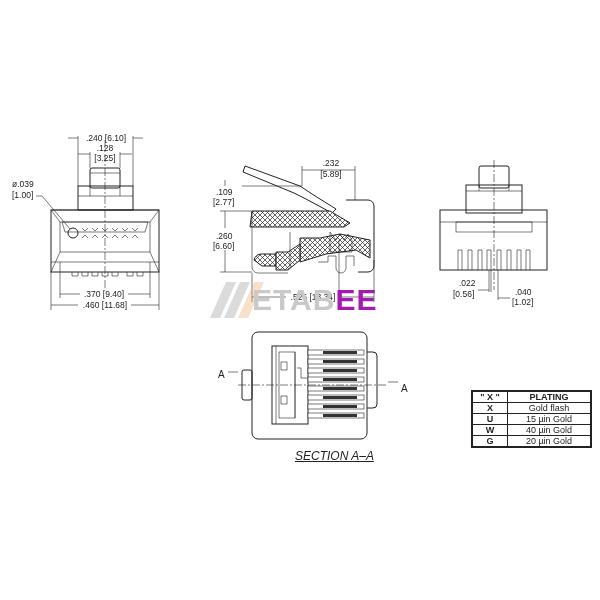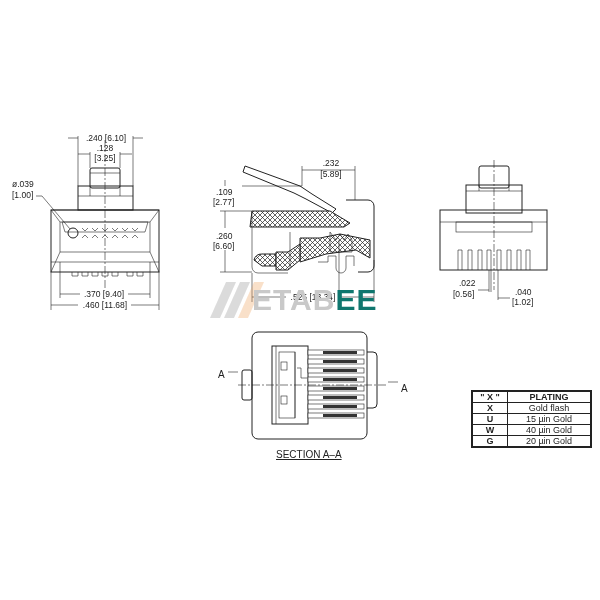--- a/index.html
+++ b/index.html
@@ -5,28 +5,28 @@
   html,body{margin:0;padding:0;background:#fff;}
   body{width:600px;height:600px;position:relative;overflow:hidden;font-family:"Liberation Sans",sans-serif;color:#222;}
   svg{position:absolute;left:0;top:0;}
   .dim{font-family:"Liberation Sans",sans-serif;font-size:8.5px;fill:#222;}
   .lbl{font-family:"Liberation Sans",sans-serif;font-size:10px;fill:#222;}
   .ln{stroke:#222;stroke-width:1;fill:none;}
   .thin{stroke:#222;stroke-width:0.6;fill:none;}
   .center{stroke:#222;stroke-width:0.6;stroke-dasharray:8 2 2 2;fill:none;}
   .watermark{position:absolute;left:210px;top:282px;width:190px;height:36px;opacity:0.35;}
   .wm-text{position:absolute;left:252px;top:283px;font-size:30px;font-weight:bold;letter-spacing:1px;color:#c9c9c9;}
-  .wm-text span.o{color:#0f766e;}
+  .wm-text span.o{color:#a21caf;}
   table.plating{position:absolute;left:472px;top:391px;border-collapse:collapse;font-size:9px;}
   table.plating td, table.plating th{border:1px solid #222;padding:0 4px;height:10px;line-height:10px;text-align:center;}
   table.plating th{font-weight:bold;}
   table.plating td.code{font-weight:bold;width:26px;}
   table.plating td.val{width:74px;}
   table.plating{outline:1.5px solid #222;}
-  .section-label{position:absolute;left:276px;top:449px;font-size:10px;text-decoration:underline;}
+  .section-label{position:absolute;left:295px;top:449px;font-size:12px;text-decoration:underline;font-style:italic;}
 </style>
 </head>
 <body>
 
 <svg width="600" height="600" viewBox="0 0 600 600">
 
   <g>
 
     <rect class="ln" x="90" y="168" width="30" height="20" rx="2"></rect>
     <line class="thin" x1="90" y1="173" x2="120" y2="173"></line>

